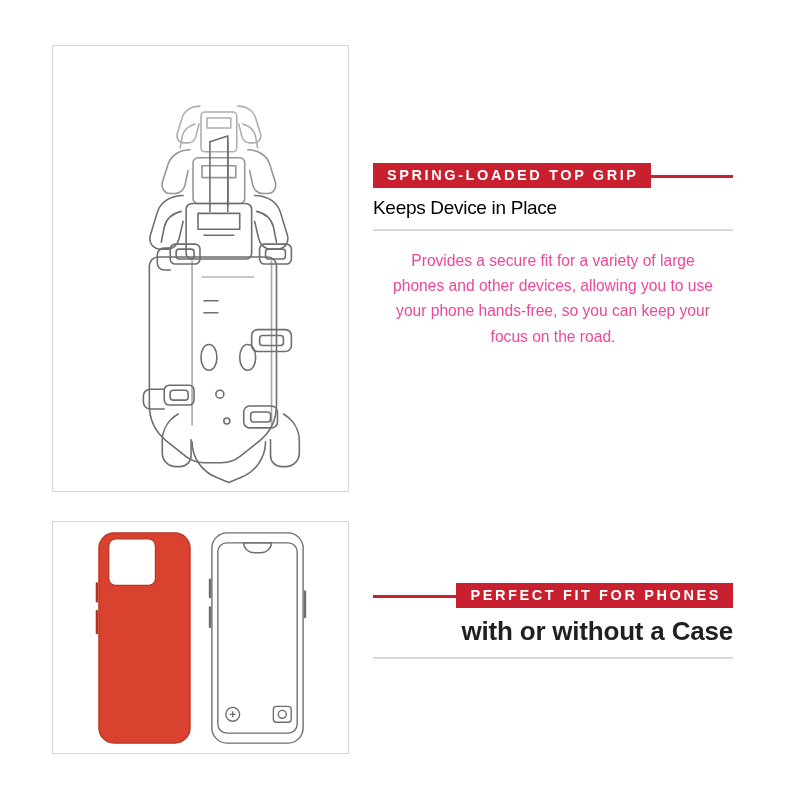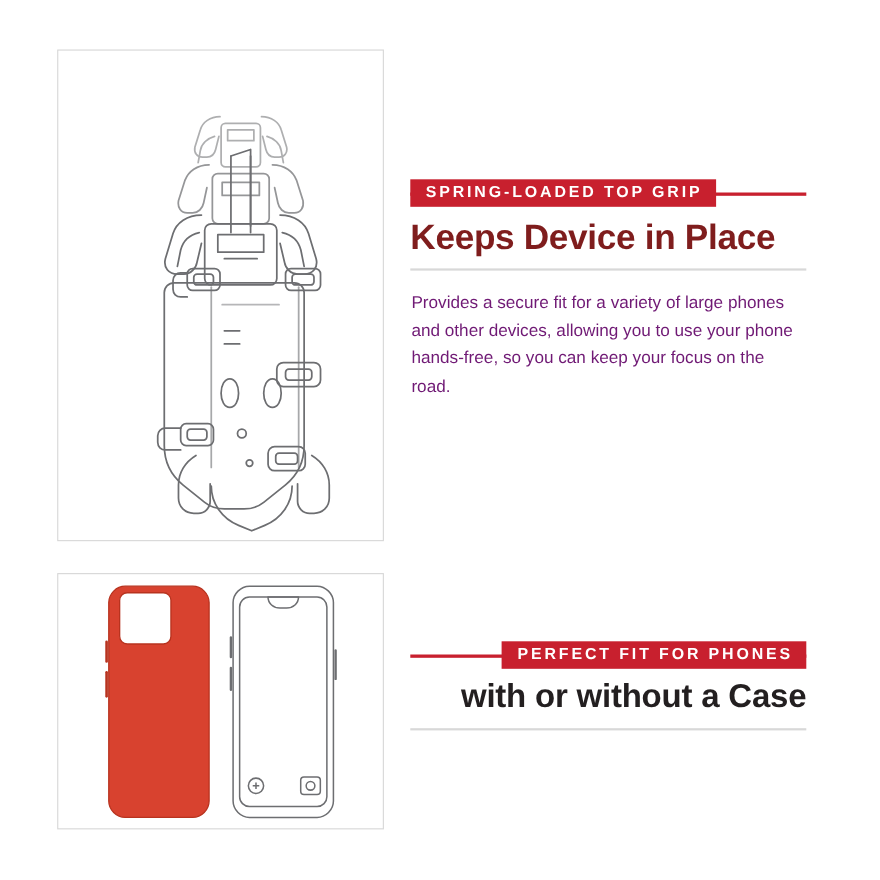--- a/index.html
+++ b/index.html
@@ -63,39 +63,40 @@
     left: 0;
     right: 0;
     top: 12px;
     height: 3px;
     background: #c8202e;
     z-index: 0;
   }
   .eyebrow-row .eyebrow { position: relative; z-index: 1; }
 
   .headline {
-    font-size: 32px;
-    font-weight: bold;
+    font-size: 19px;
+    font-weight: normal;
     letter-spacing: -0.3px;
-    color: #7f1d1d;
+    color: #000000;
     margin: 0 0 10px 0;
     line-height: 1.15;
   }
   .headline-rule {
     width: 100%;
     height: 2px;
     background: #d8d8d8;
     margin-bottom: 17px;
   }
   .body-copy {
     font-size: 15.6px;
     line-height: 1.62;
-    color: #701a75;
-    margin: 1px;
+    color: #ec4899;
+    margin: 16px;
     max-width: 355px;
+    text-align: center;
   }
 
   
   .panel-2-image {
     position: absolute;
     left: 52px;
     top: 521px;
     width: 297px;
     height: 233px;
     border: 1px solid #d6d6d6;
@@ -105,21 +106,21 @@
   .panel-2-image svg { display: block; width: 100%; height: 100%; }
 
   .panel-2-text {
     position: absolute;
     left: 373px;
     top: 583px;
     width: 360px;
     text-align: right;
   }
   .headline-2 {
-    font-size: 30px;
+    font-size: 26px;
     font-weight: bold;
     letter-spacing: -0.2px;
     color: #231f20;
     margin: 2px 0 10px 0;
     line-height: 1.15;
   }
 </style>
 </head>
 <body>
 

